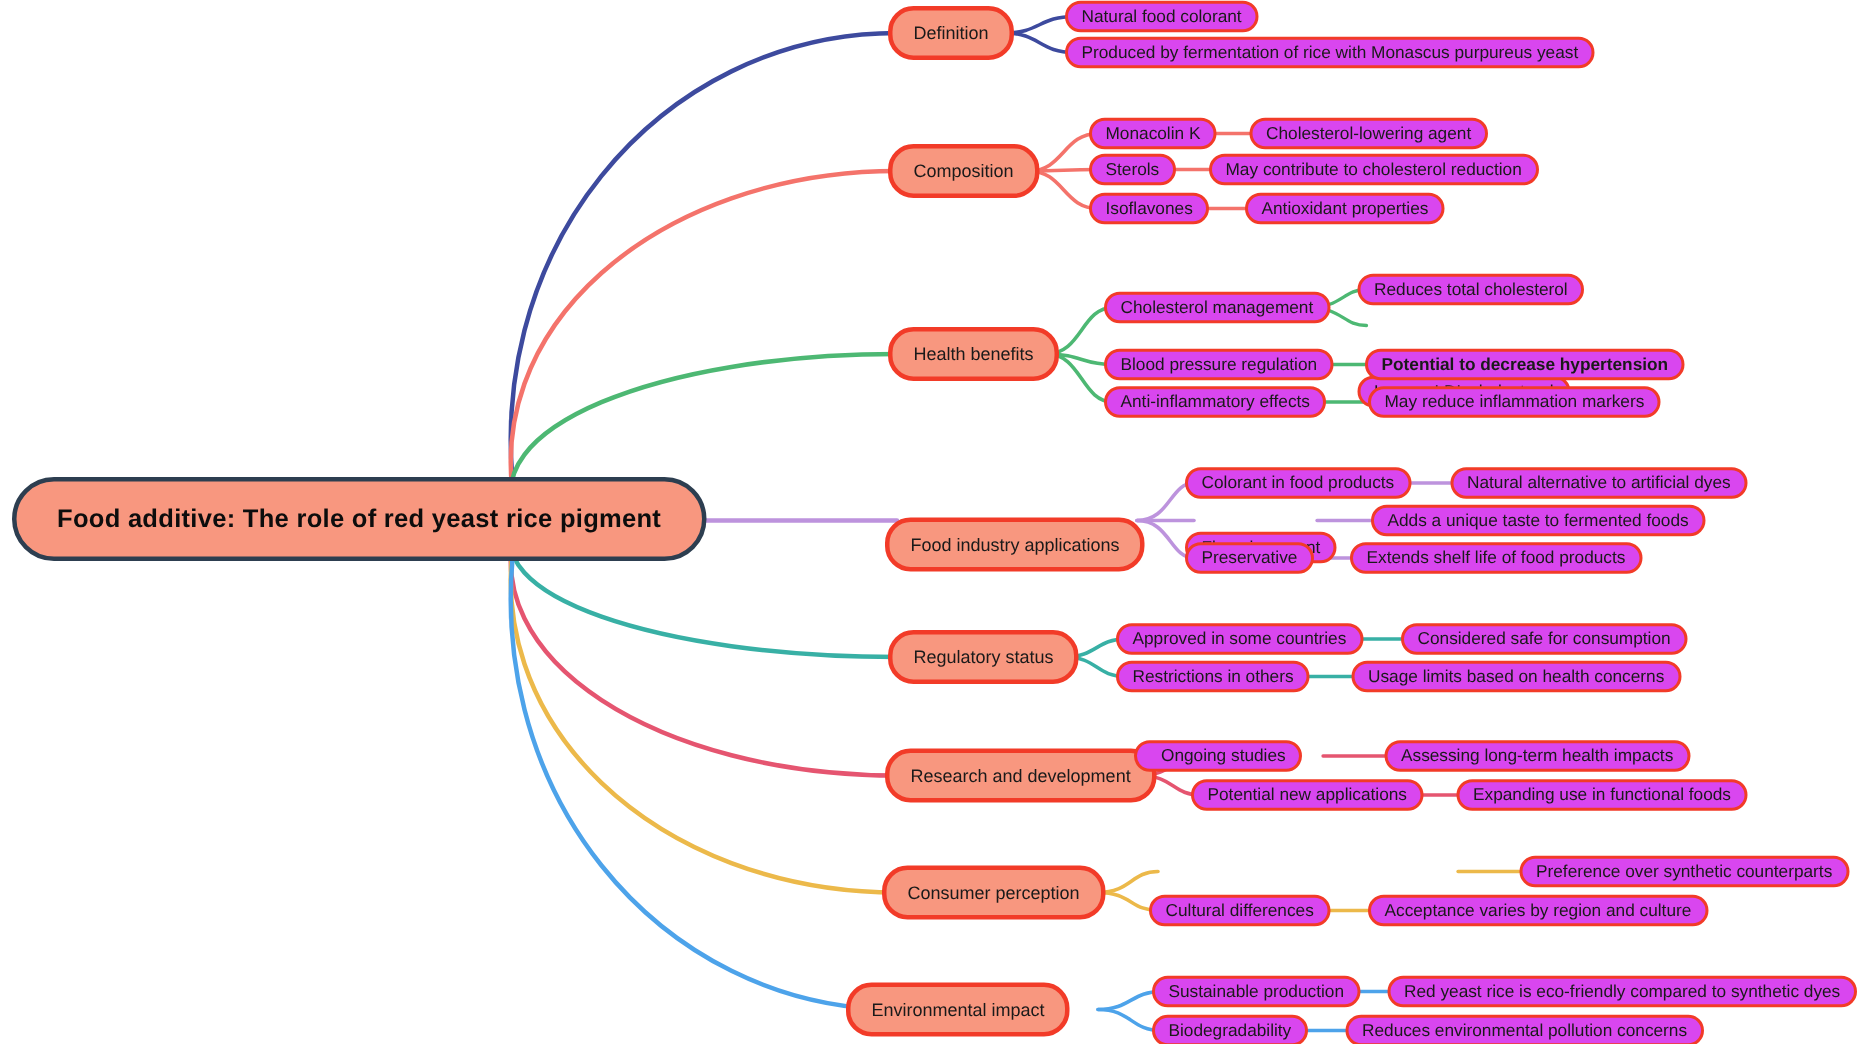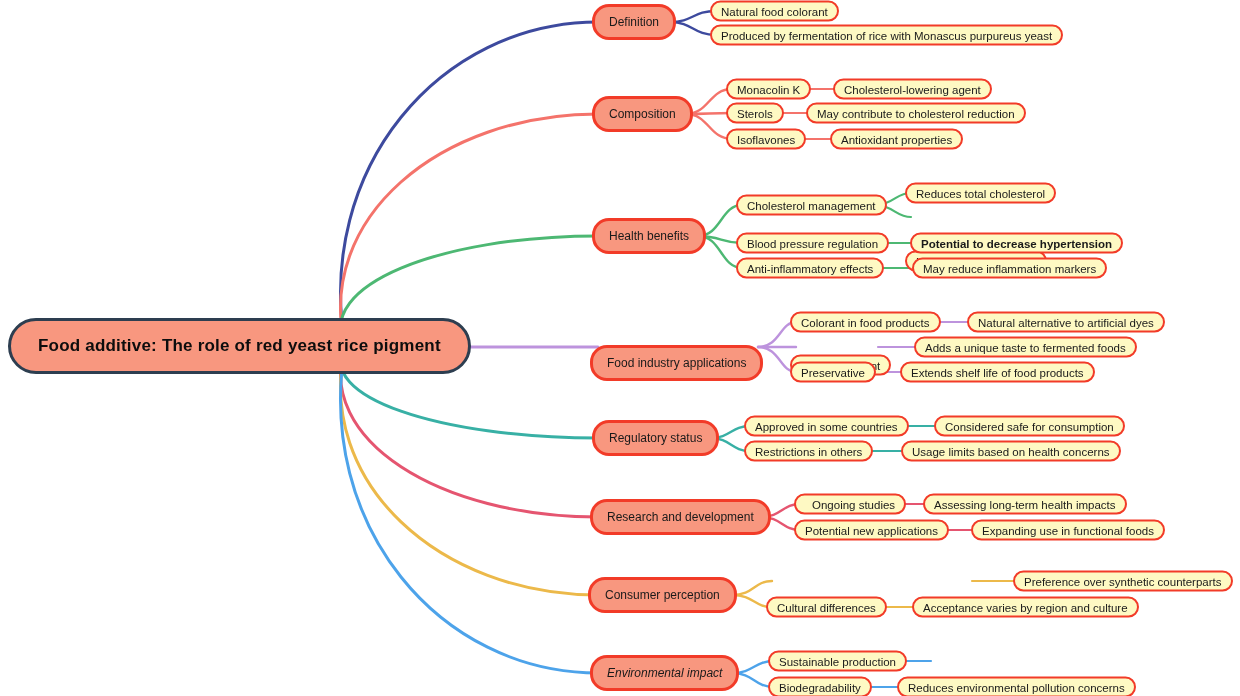--- a/index.html
+++ b/index.html
@@ -20,21 +20,21 @@
   .root{
     background:#F8977F;border:3.5px solid #2D3E50;border-radius:30px;
     font-size:17px;font-weight:bold;padding:15px 27px;letter-spacing:0.2px;
     color:#0d0d0d;
   }
   .branch{
     background:#F8977F;border:3px solid #F23B28;border-radius:17px;
     font-size:12px;padding:8px 14px;color:#1a1a1a;
   }
   .leaf{
-    background:#fef9c3;border:2px solid #F23B28;border-radius:11px;
+    background:#d946ef;border:2px solid #F23B28;border-radius:11px;
     font-size:11.5px;padding:2.5px 9px;color:#1a1a1a;
   }
 </style>
 </head>
 <body>
 
 <div class="canvas">
 
   <svg class="edges" viewBox="0 0 1240 696">
 
@@ -124,28 +124,29 @@
   <div class="node leaf" style="left:790px;top:372px;">Preservative</div>
   <div class="node leaf" style="left:900px;top:372px;text-align:right;">Extends shelf life of food products</div>
 
   <div class="node branch" style="left:592px;top:438px;">Regulatory status</div>
   <div class="node leaf" style="left:934px;top:426px;">Considered safe for consumption</div>
   <div class="node leaf" style="left:744px;top:426px;">Approved in some countries</div>
   <div class="node leaf" style="left:744px;top:451px;">Restrictions in others</div>
   <div class="node leaf" style="left:901px;top:451px;">Usage limits based on health concerns</div>
 
   <div class="node branch" style="left:590px;top:517px;">Research and development</div>
-  <div class="node leaf" style="left:794px;top:504px;padding-left:16px;">Ongoing studies</div>
+  <div class="node leaf" style="left:756px;top:504px;padding-left:16px;">Ongoing studies</div>
   <div class="node leaf" style="left:923px;top:504px;">Assessing long-term health impacts</div>
   <div class="node leaf" style="left:794px;top:530px;">Potential new applications</div>
   <div class="node leaf" style="left:971px;top:530px;">Expanding use in functional foods</div>
 
   <div class="node branch" style="left:588px;top:595px;">Consumer perception</div>
   <div class="node leaf" style="left:1013px;top:581px;">Preference over synthetic counterparts</div>
   <div class="node leaf" style="left:766px;top:607px;">Cultural differences</div>
   <div class="node leaf" style="left:912px;top:607px;">Acceptance varies by region and culture</div>
 
-  <div class="node branch" style="left:590px;top:673px;font-style:italic;">Environmental impact</div>
+  <div class="node branch" style="left:564px;top:673px;">Environmental impact</div>
   <div class="node leaf" style="left:768px;top:661px;">Sustainable production</div>
+  <div class="node leaf" style="left:925px;top:661px;">Red yeast rice is eco-friendly compared to synthetic dyes</div>
   <div class="node leaf" style="left:768px;top:687px;">Biodegradability</div>
   <div class="node leaf" style="left:897px;top:687px;">Reduces environmental pollution concerns</div>
 
 </div>
 
 </body></html>

